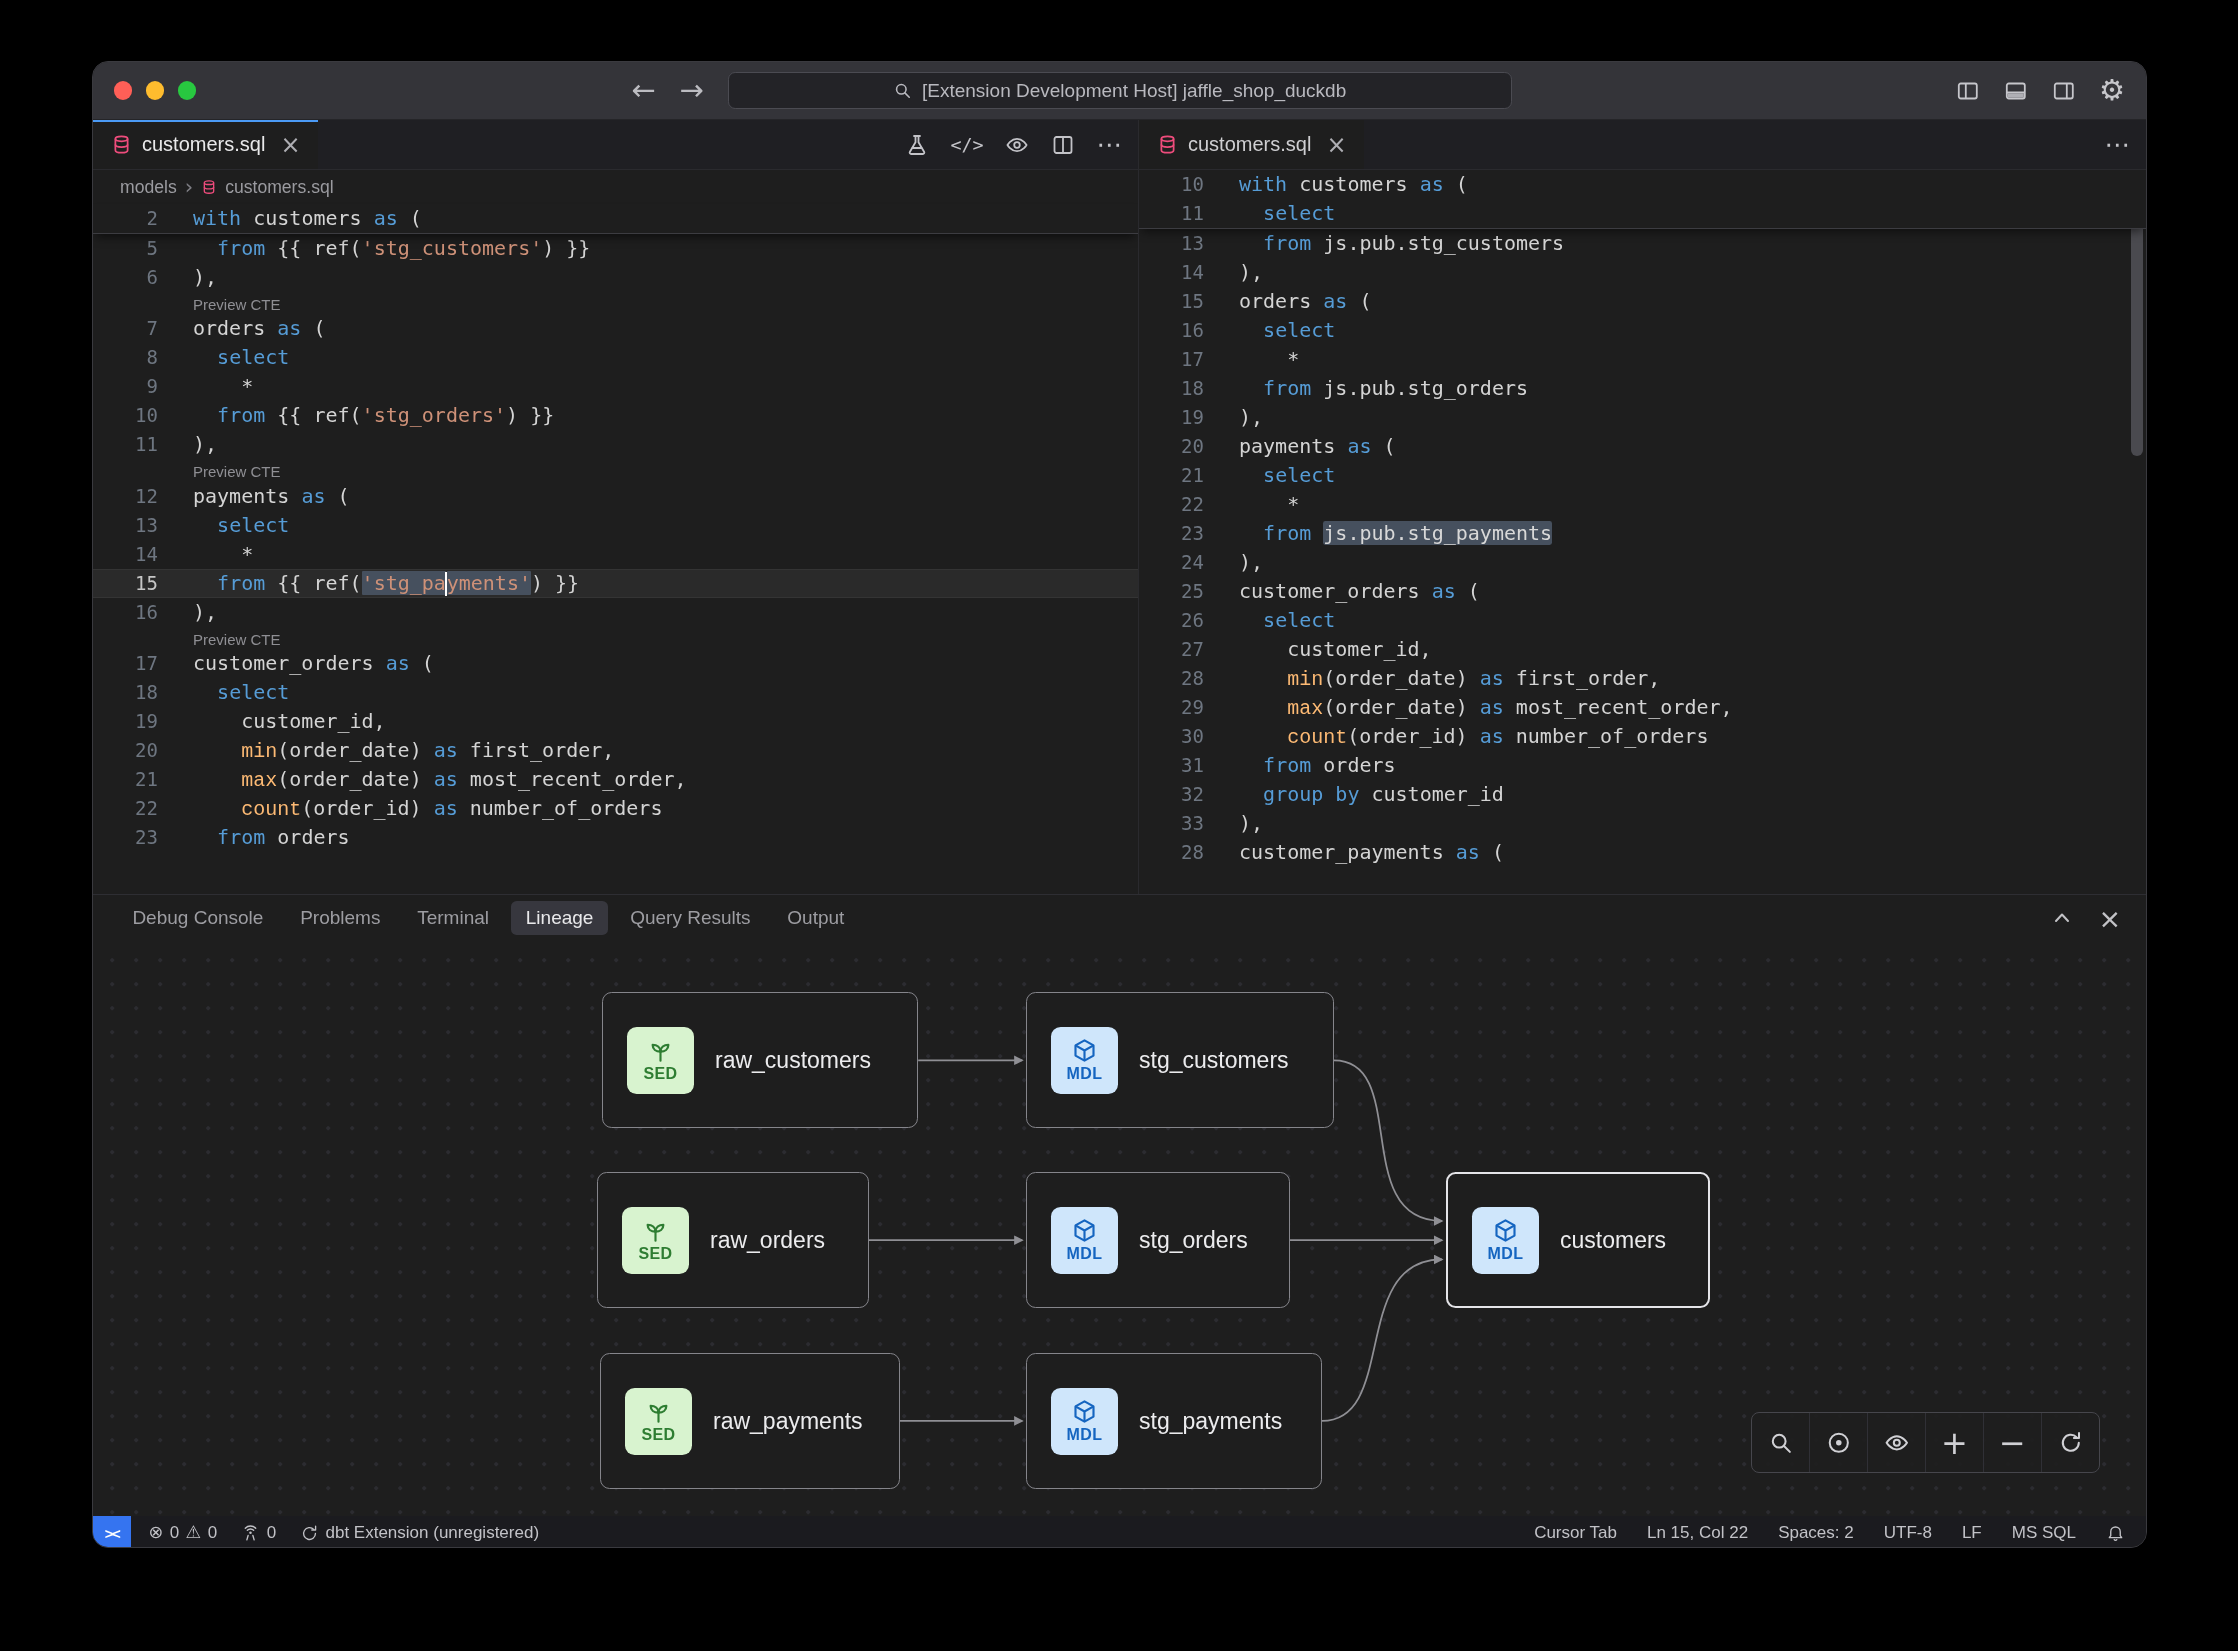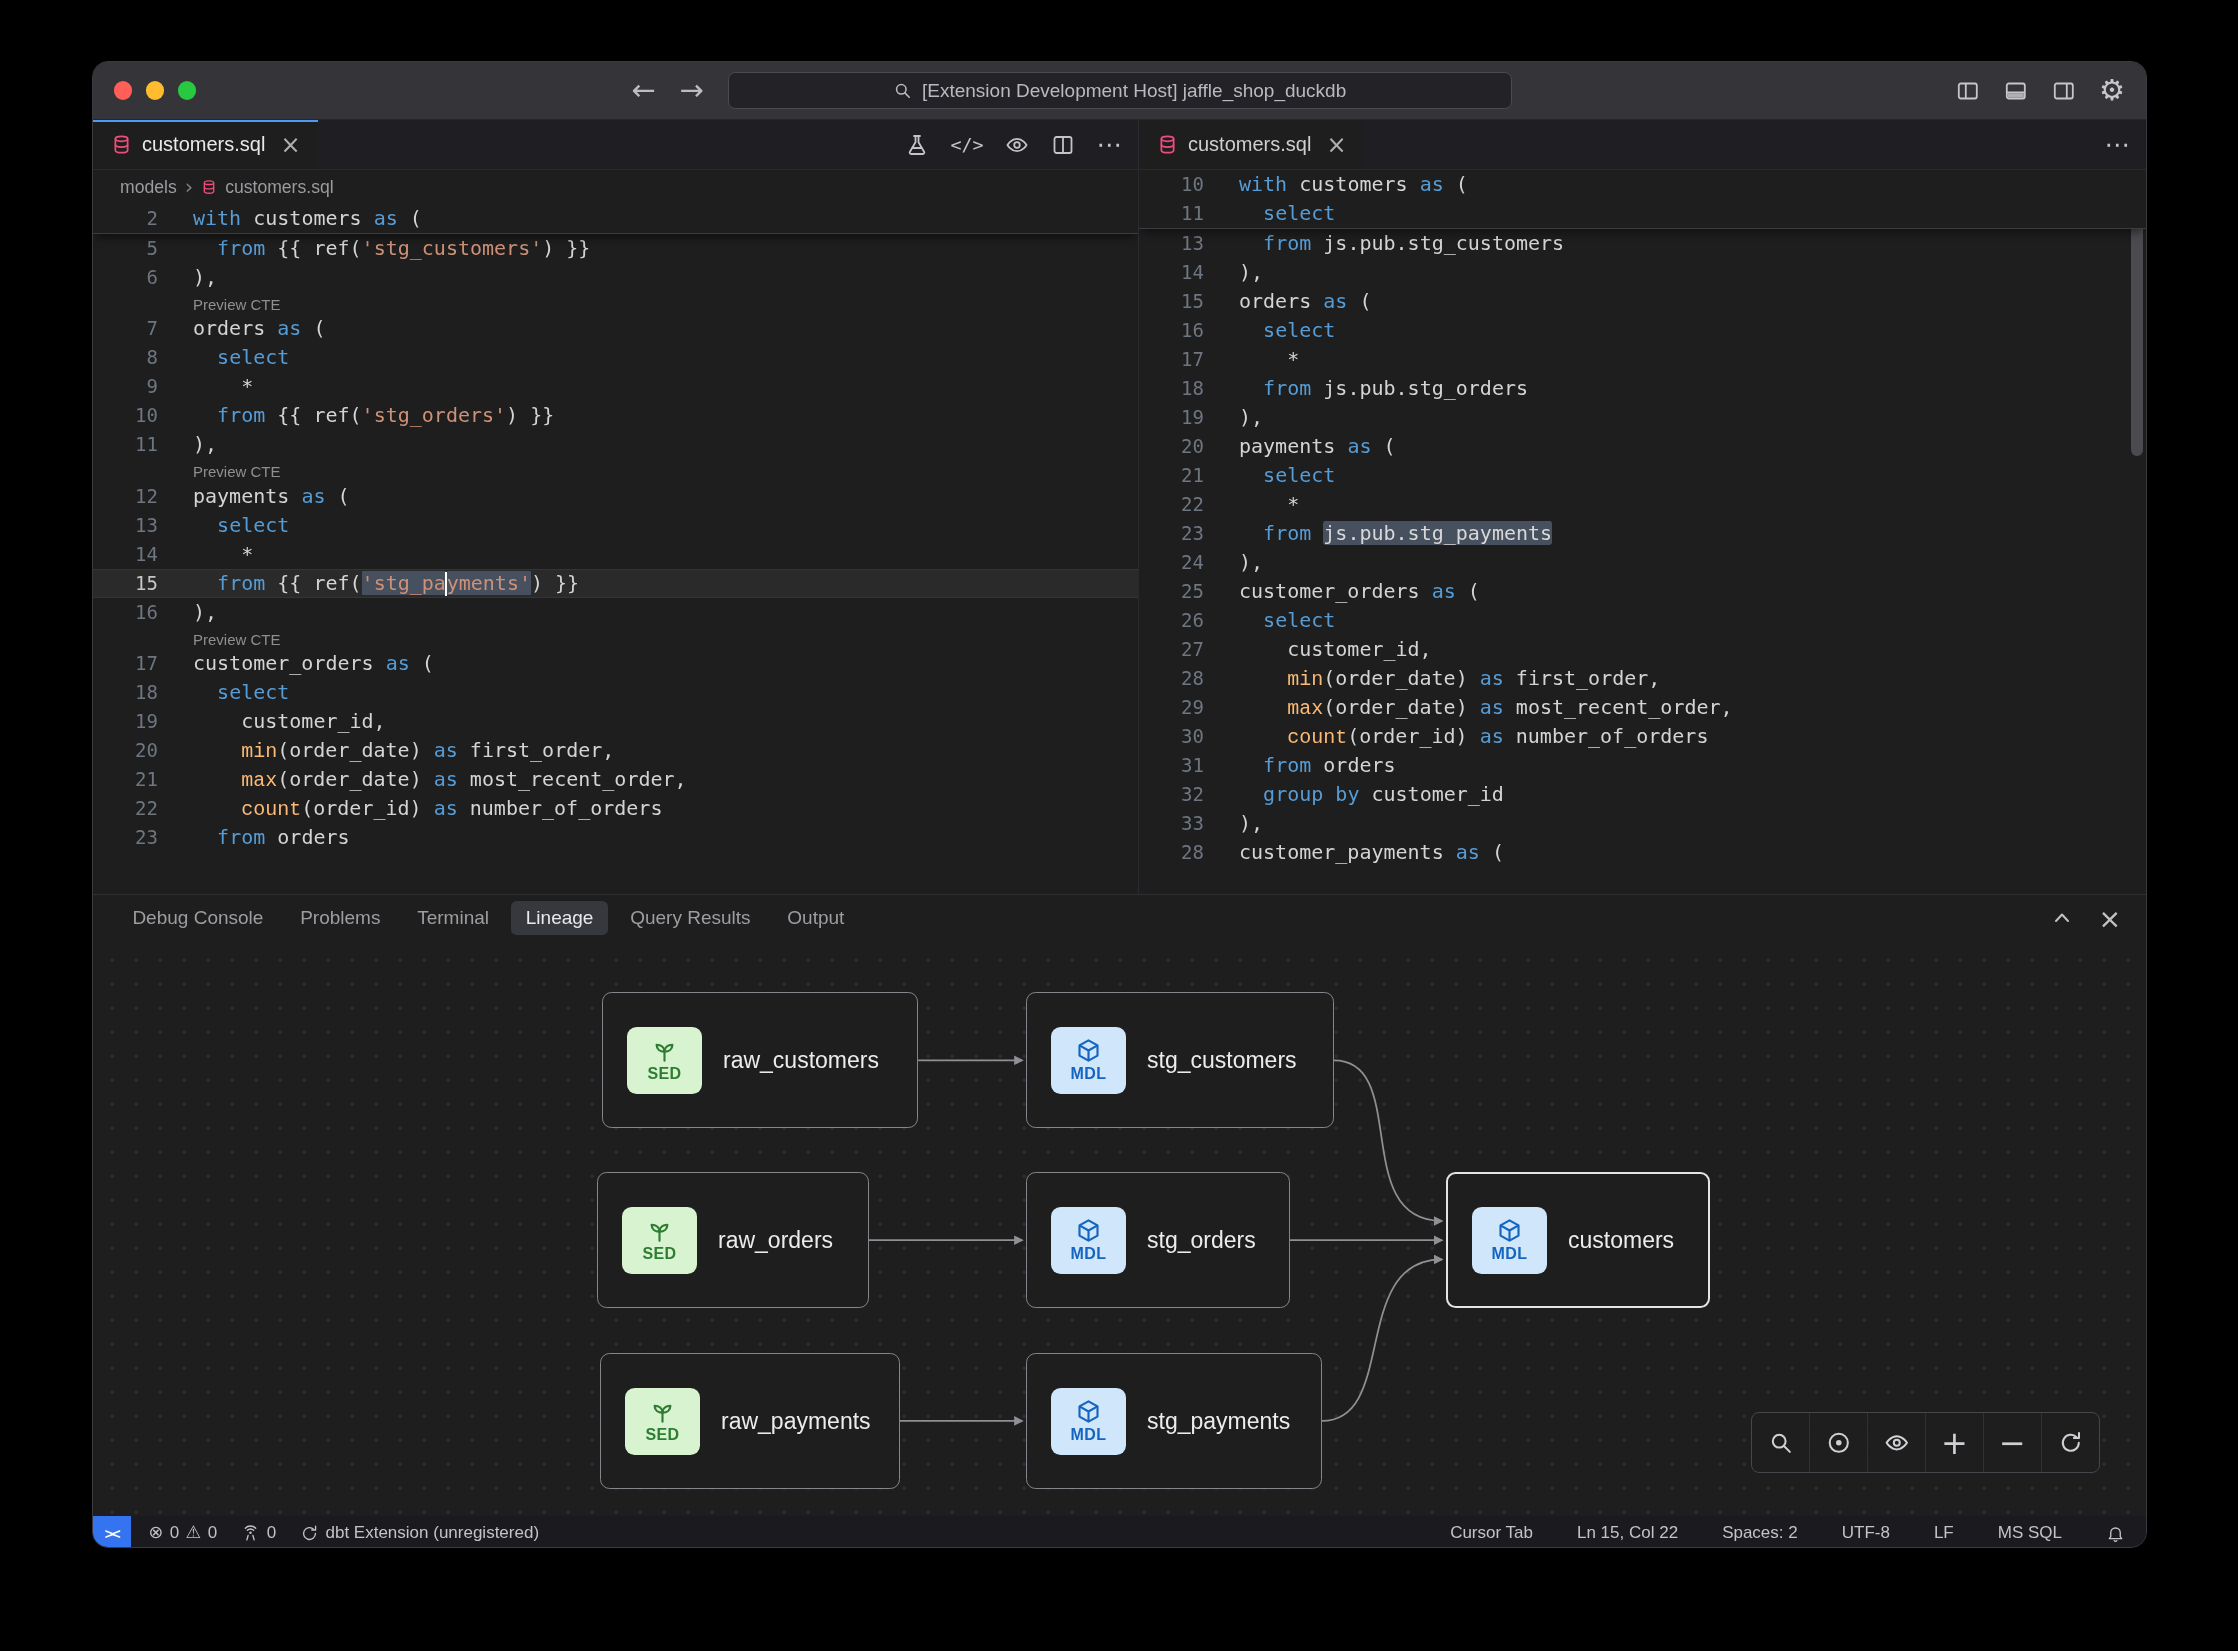--- a/index.html
+++ b/index.html
@@ -75,41 +75,41 @@
   .panel-header-right{ margin-left:auto; display:flex; gap:24px; align-items:center; color:#c2c2c6; }
   .panel-close{ font-family:"DejaVu Sans", sans-serif; font-size:27px; line-height:1; }
 
   .graph{ flex:1; position:relative; overflow:hidden;
     background-image:radial-gradient(circle, #2c2c31 1.8px, transparent 2px);
     background-size:24px 24px; background-position:7.2px 7.2px; }
   #edges{ position:absolute; left:0; top:0; }
   .node{ position:absolute; height:136px; border:1.6px solid #85858b; border-radius:9.6px;
     display:flex; align-items:center; gap:21px; padding:0 24px; background:#1e1e1e; }
   .node.hl{ border:2.4px solid #e4e4e8; }
-  .node-icon{ width:75px; height:67px; border-radius:9.6px; flex:none;
+  .node-icon{ width:67px; height:67px; border-radius:9.6px; flex:none;
     display:flex; flex-direction:column; align-items:center; justify-content:center; gap:0.8px; }
   .node-icon.seed{ background:#d8f3cf; color:#2e7d32; }
   .node-icon.model{ background:#cfe6fb; color:#1565c0; }
   .node-badge{ font-size:16px; font-weight:700; letter-spacing:0.4px; }
   .node-label{ font-size:23px; color:#ececee; white-space:nowrap; }
 
   .graph-toolbar{ position:absolute; right:46px; bottom:43px; width:349px; height:61px;
     border:0.8px solid #46464c; border-radius:8px; display:flex; background:rgba(30,30,30,.92); overflow:hidden; }
   .gt-cell{ flex:1; display:flex; align-items:center; justify-content:center; color:#d0d0d4; }
   .gt-cell + .gt-cell{ border-left:0.8px solid #303036; }
   .gt-glyph{ font-family:"DejaVu Sans", sans-serif; font-size:32px; line-height:1; }
 
   
   .statusbar{ height:34px; flex:none; background:#1b1b1f; display:flex; align-items:center;
     font-size:17px; color:#c2c2c7; }
   .remote{ width:38px; height:100%; background:#3574f0; color:#fff; display:flex; align-items:center;
     justify-content:center; font-weight:700; font-size:15px; letter-spacing:-1.6px; flex:none; }
   .sb-left{ display:flex; align-items:center; gap:24px; padding-left:17.6px; }
   .sb-group{ display:flex; align-items:center; gap:6.4px; }
-  .sb-right{ margin-left:auto; display:flex; align-items:center; gap:44px; padding-right:21px; }
+  .sb-right{ margin-left:auto; display:flex; gap:30px; padding-right:21px; }
   .sb-glyph{ font-family:"DejaVu Sans", sans-serif; font-size:17.6px; line-height:1; }
 </style>
 </head>
 <body>
 
 <div class="window">
 
   <div class="titlebar">
     <div class="traffic">
       <span class="dot red"></span>

